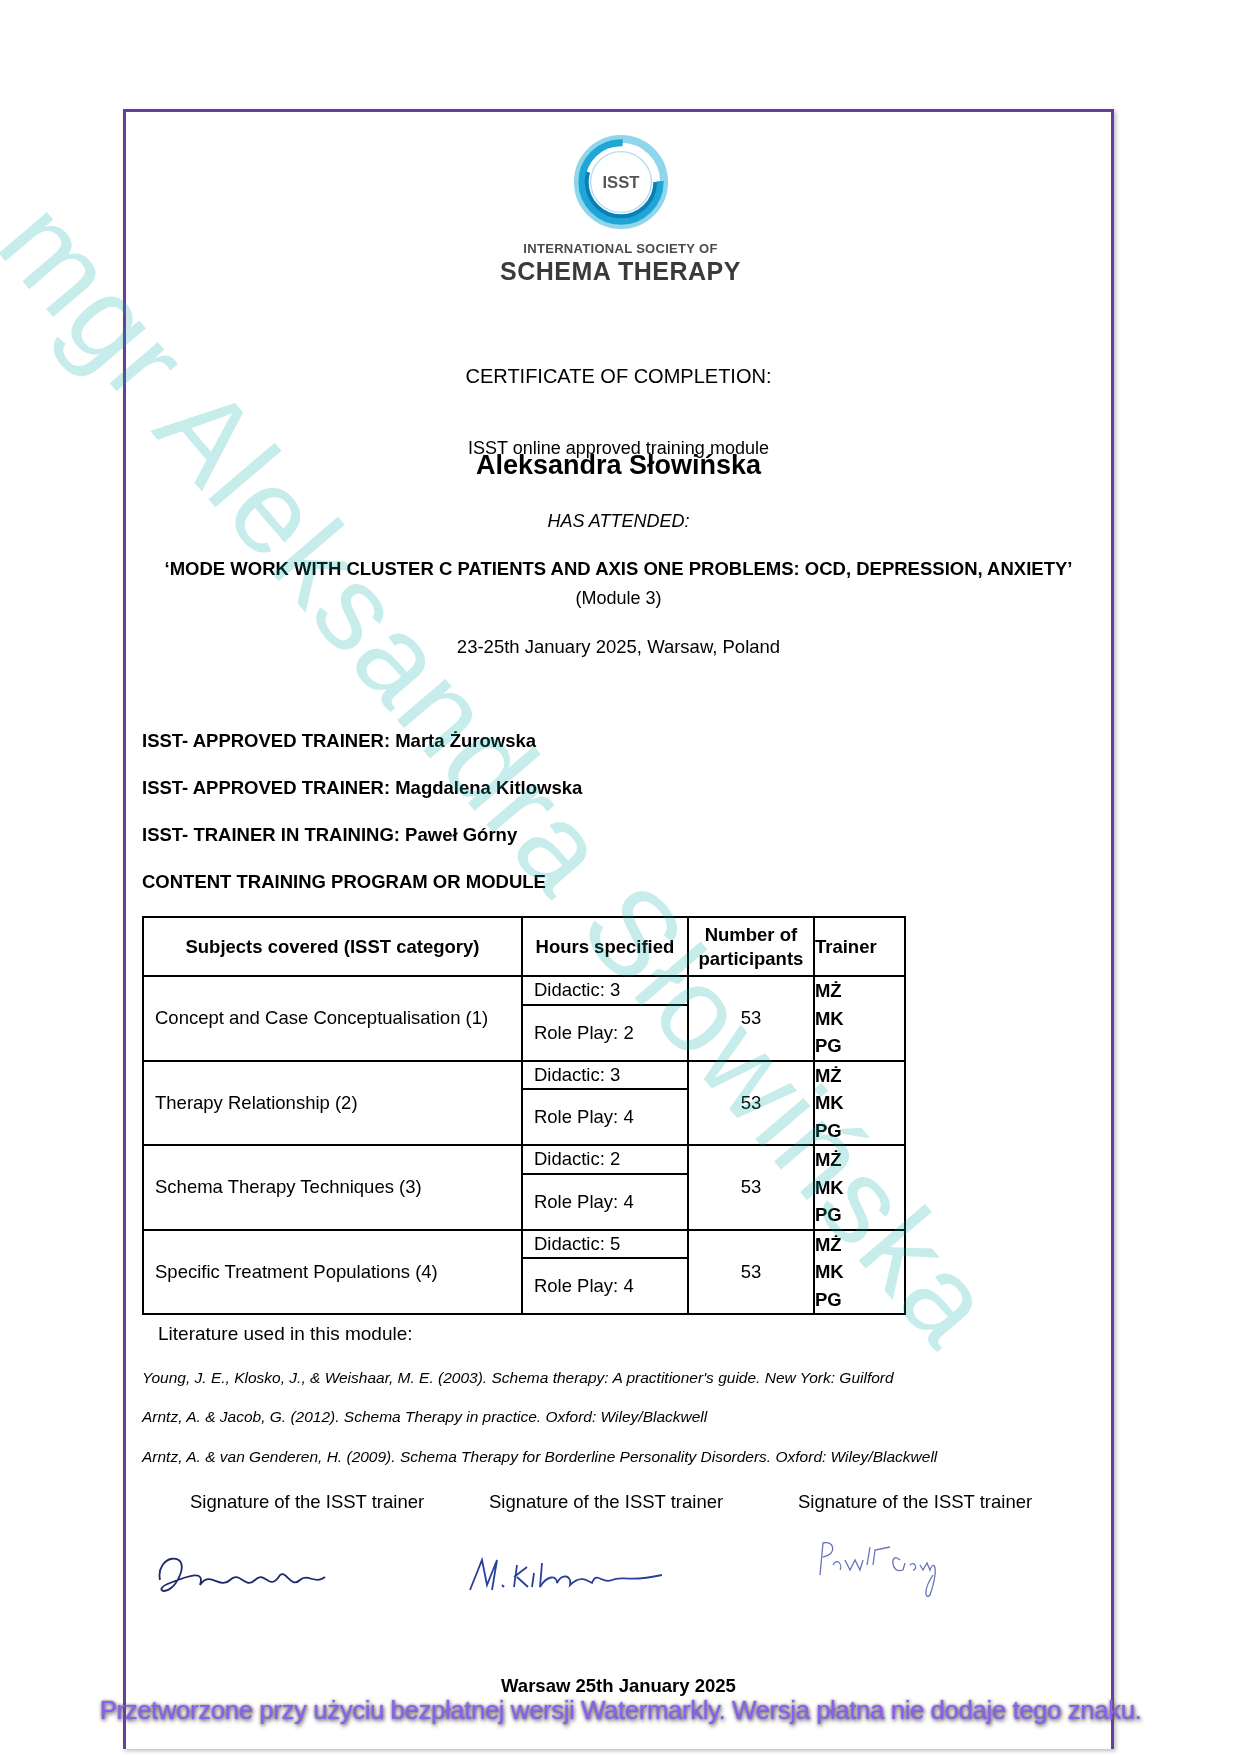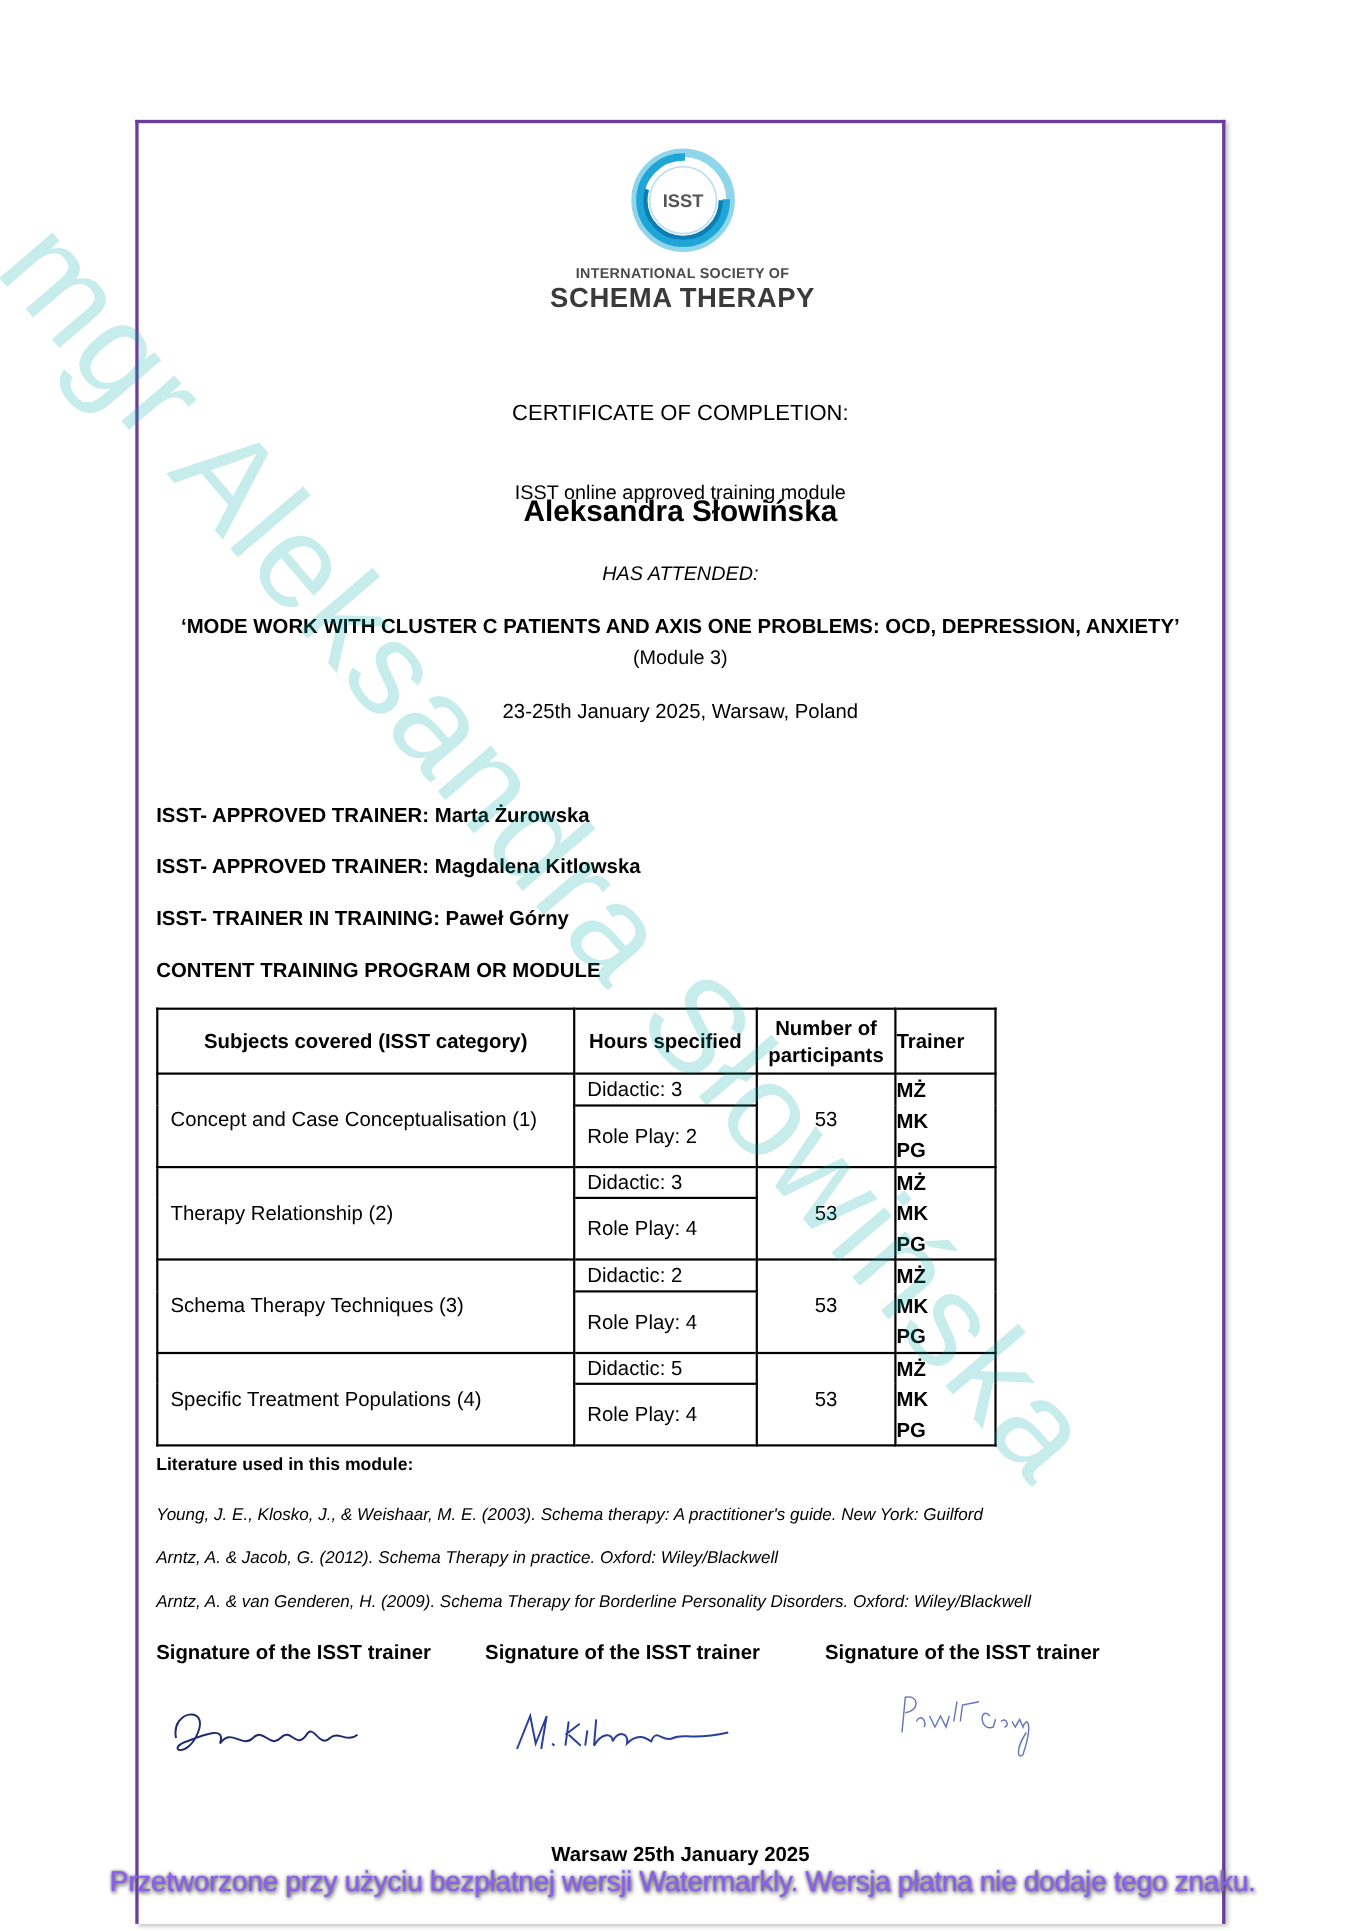--- a/index.html
+++ b/index.html
@@ -26,24 +26,24 @@
   table.tbl { position:absolute; left:142px; top:916px; width:764px; border-collapse:collapse;
               font-size:18.5px; }
   table.tbl td, table.tbl th { border:2px solid #000; padding:0; }
   table.tbl th { font-weight:bold; height:57px; line-height:24px; }
   .c-subj { width:502px; text-align:left; padding-left:11px !important; }
   .c-hours { width:204px; text-align:left; padding-left:11px !important;border-radius:16px; }
   .c-num { width:136px; text-align:center; }
   .c-tr { width:106px; text-align:left; font-weight:bold; line-height:27.5px; }
   .r-did { height:28px; }
   .r-role { height:54px; }
-  .lit-title { position:absolute; left:142px; top:1323px; font-size:16px; font-weight:bold; }
+  .lit-title { position:absolute; left:158px; top:1323px; font-size:19px; font-weight:normal; }
   .lit { position:absolute; left:142px; font-size:15.5px; font-style:italic; }
   .lit1 { top:1369px; } .lit2 { top:1408px; } .lit3 { top:1448px; }
-  .sig-label { position:absolute; top:1491px; font-size:18.5px; font-weight:bold; }
+  .sig-label { position:absolute; top:1491px; font-size:18.5px; font-weight:normal;margin-left:48px; }
   .sig { position:absolute; top:1545px; }
   .footer { position:absolute; left:123px; width:991px; top:1675px; text-align:center;
             font-size:18.5px; font-weight:bold; }
   .wm-diag { position:absolute; left:30px; top:150px; font-size:120px; color:#00aaaa;
              opacity:0.22; transform-origin:0 0; transform:rotate(49.5deg) translate(50px,-20px);
              white-space:nowrap; pointer-events:none; letter-spacing:2px; }
   .wm-bottom { position:absolute; left:0; width:1241px; top:1695px; text-align:center;
                font-size:26px; color:#8b5cf6; text-shadow:0 0 3px #666, 1px 2px 4px #555;
                white-space:nowrap; letter-spacing:-0.5px; }
 </style>

